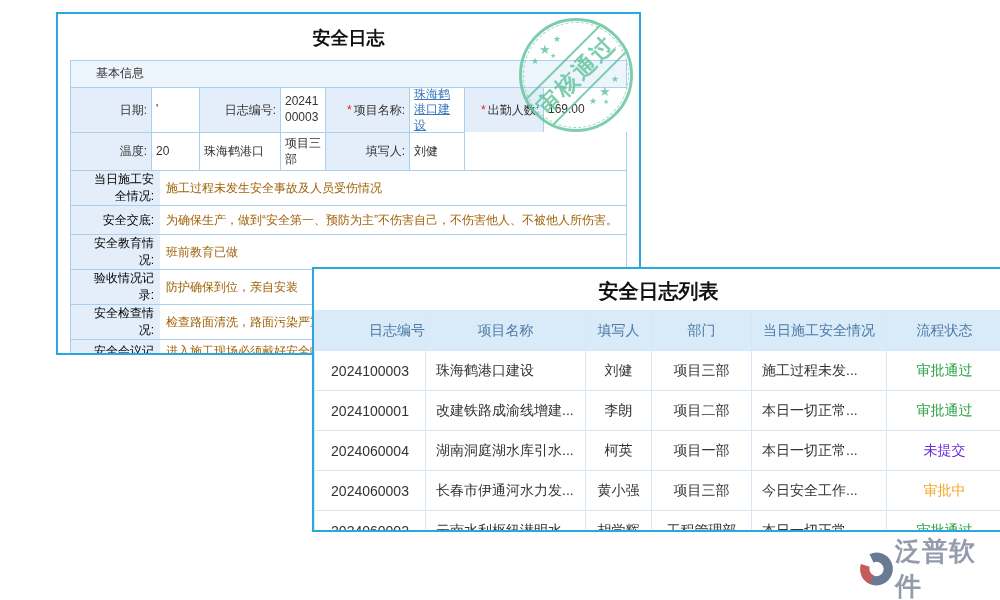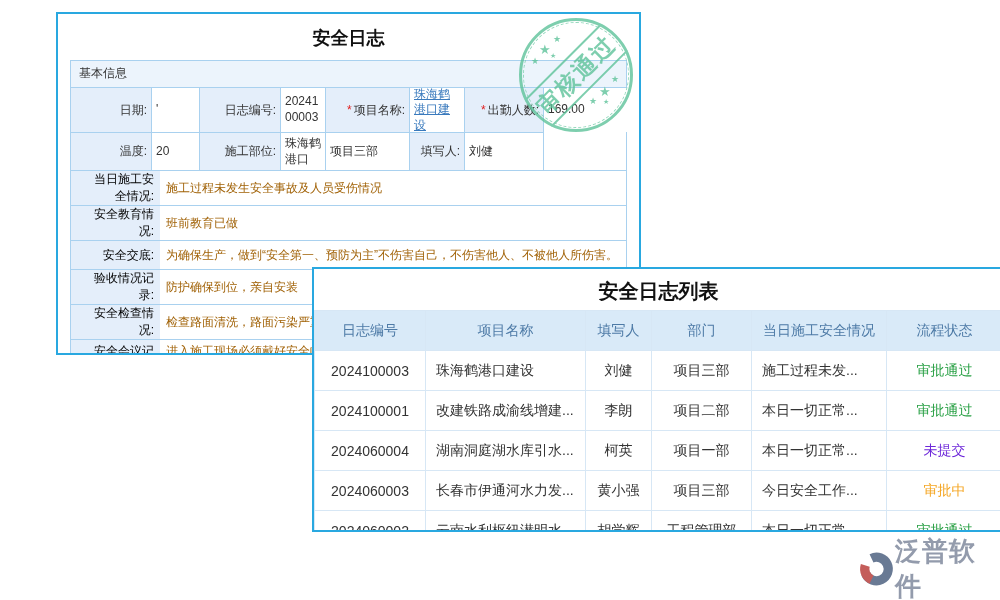--- a/index.html
+++ b/index.html
@@ -6,21 +6,21 @@
   html,body { width:1000px; height:600px; background:#fff; overflow:hidden;
               font-family:"Liberation Sans","DejaVu Sans",sans-serif; }
   body { position:relative; }
 
   
   .form-panel { position:absolute; left:56px; top:12px; width:585px; height:343px;
                 background:#fff; border:2px solid #29a8e0; z-index:1; overflow:hidden; }
   .form-title { text-align:center; font-size:18px; font-weight:bold; color:#111;
                 padding-top:12px; height:46px; }
   .form-table { margin:0 12px; border:1px solid #a9d1ef; }
-  .section-bar { background:#ecf4fc; height:26px; line-height:25px; padding-left:8px;
+  .section-bar { background:#ecf4fc; height:26px; line-height:25px; padding-left:25px;
                  font-size:12px; color:#333; }
   .igrid { display:grid; grid-template-columns:81px 48px 81px 45px 84px 55px 79px 83px;
            grid-template-rows:44px 38px; border-top:1px solid #a9d1ef; }
   .igrid > div { border-right:1px solid #a9d1ef; display:flex; align-items:center;
                  font-size:12px; color:#333; padding:2px 4px; overflow:hidden; }
   .igrid > div:nth-child(8n) { border-right:none; }
   .igrid > div:nth-child(n+9) { border-top:1px solid #a9d1ef; }
   .lbl { background:#e4eefa; justify-content:flex-end; text-align:right; padding-right:6px; }
   .val { background:#fff; justify-content:flex-start; word-break:break-all; line-height:1.3; }
   .req { color:#e02020; margin-right:2px; }
@@ -49,21 +49,21 @@
   
   .list-panel { position:absolute; left:312px; top:267px; width:693px; height:265px;
                 background:#fff; border:2px solid #29a8e0; z-index:10; overflow:hidden; }
   .list-title { text-align:center; font-size:20px; font-weight:bold; color:#111;
                 height:41px; padding-top:9px; }
   .ltable { width:100%; border-collapse:collapse; table-layout:fixed; }
   .ltable th, .ltable td { border:1px solid #d7e7f5; height:40px; font-size:14px;
                            overflow:hidden; white-space:nowrap; text-overflow:ellipsis; }
   .ltable th { background:#d9eaf8; color:#4d7aa6; font-weight:normal; }
   .ltable td { color:#333; text-align:center; }
-  .ltable .c-code { width:111px; } .ltable .c-proj { width:160px; }
+  .ltable .c-code { width:111px;text-align:right; } .ltable .c-proj { width:160px; }
   .ltable .c-writer { width:66px; } .ltable .c-dept { width:100px; }
   .ltable .c-safety { width:135px; }
   .td-left { text-align:left !important; padding-left:10px; }
   .blue { color:#4a90d9; cursor:pointer; }
 
   
   .watermark { position:absolute; left:858px; top:534px; width:142px; z-index:20;
                opacity:.92; pointer-events:none; }
   .wm-row { display:flex; align-items:center; }
   .wm-name { font-size:26px; font-weight:bold; color:#8a93a5; letter-spacing:1px; }
@@ -90,38 +90,37 @@
           <span class="flink">珠海鹤港口建设</span>
         </div>
       <div class="lbl">
           <span class="req">*</span>
           <span>出勤人数:</span>
         </div>
       <div class="val">169.00</div>
 
       <div class="lbl">温度:</div>
       <div class="val">20</div>
-      <div class="lbl">施工部位:</div>
       <div class="val">珠海鹤港口</div>
       <div class="val">项目三部</div>
       <div class="lbl">填写人:</div>
       <div class="val">刘健</div>
     </div>
 
     <div class="vrow">
       <div class="lbl">当日施工安全情况:</div>
       <div class="vval">施工过程未发生安全事故及人员受伤情况</div>
     </div>
     <div class="vrow">
+      <div class="lbl">安全交底:</div>
+      <div class="vval">为确保生产，做到“安全第一、预防为主”不伤害自己，不伤害他人、不被他人所伤害。</div>
+    </div>
+    <div class="vrow">
       <div class="lbl">安全教育情况:</div>
       <div class="vval">班前教育已做</div>
-    </div>
-    <div class="vrow">
-      <div class="lbl">安全交底:</div>
-      <div class="vval">为确保生产，做到“安全第一、预防为主”不伤害自己，不伤害他人、不被他人所伤害。</div>
     </div>
     <div class="vrow">
       <div class="lbl">验收情况记录:</div>
       <div class="vval">防护确保到位，亲自安装</div>
     </div>
     <div class="vrow">
       <div class="lbl">安全检查情况:</div>
       <div class="vval">检查路面清洗，路面污染严重，立即</div>
     </div>
     <div class="vrow tall">

